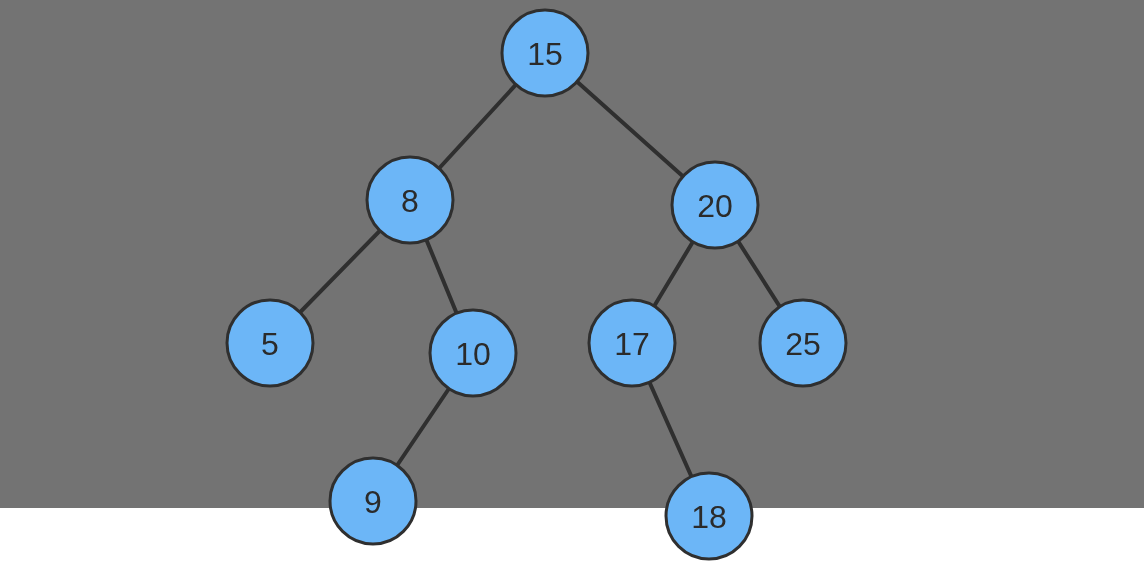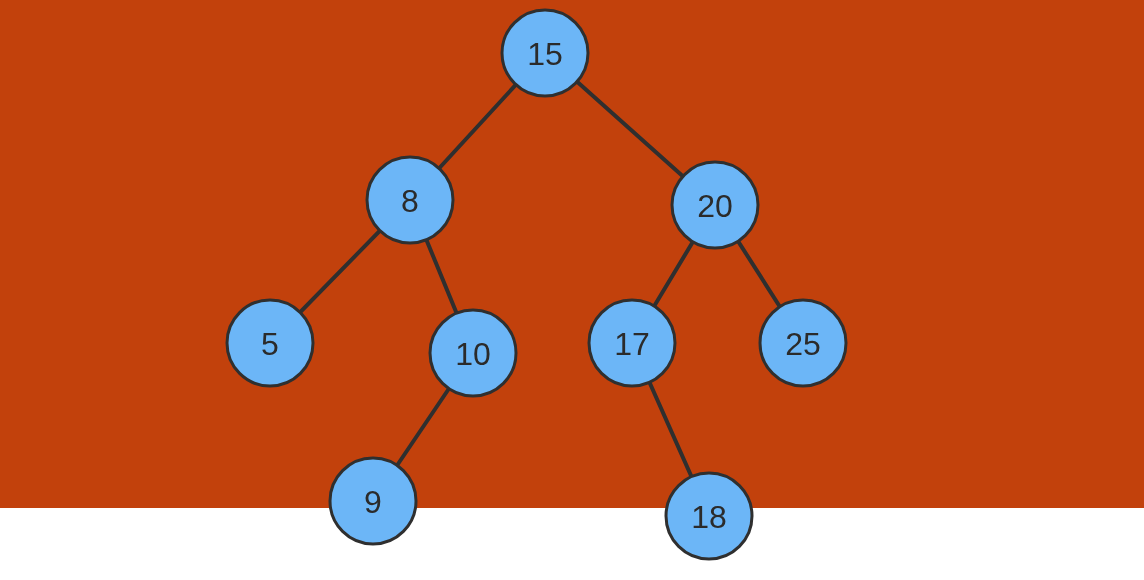--- a/index.html
+++ b/index.html
@@ -10,21 +10,21 @@
   body {
     width: 1144px;
     height: 580px;
     font-family: "Liberation Sans", sans-serif;
     overflow: hidden;
   }
   #tree-canvas {
     position: relative;
     width: 1144px;
     height: 508px;
-    background: #c2410c;
+    background: #737373;
   }
   #tree-svg {
     position: absolute;
     top: 0;
     left: 0;
     width: 1144px;
     height: 580px;
     display: block;
   }
   .tree-edge {

